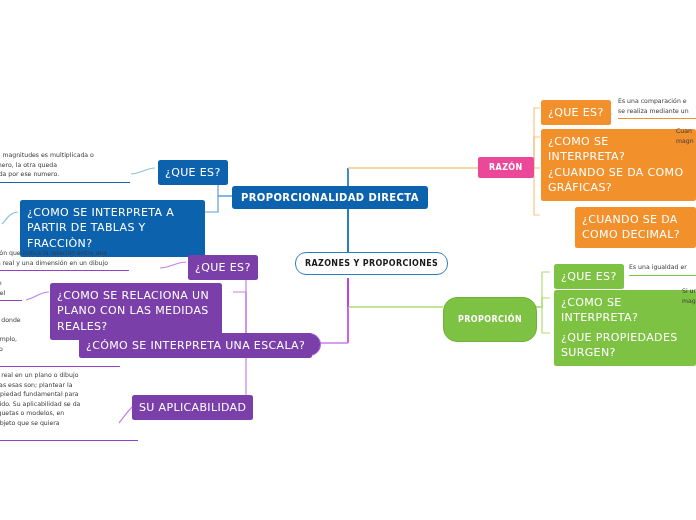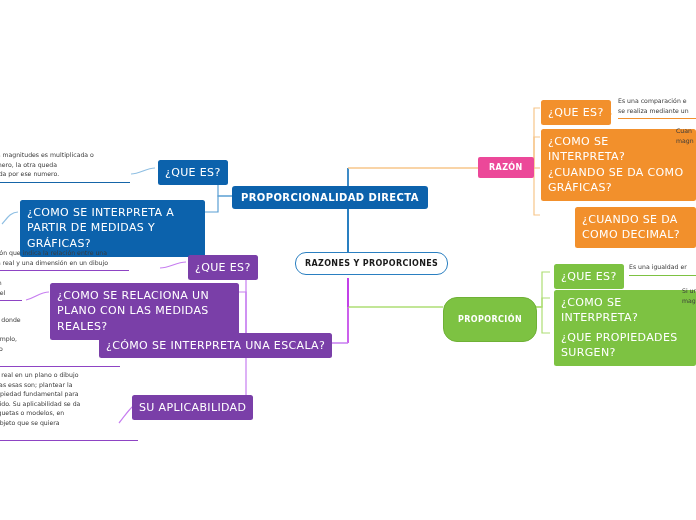--- a/index.html
+++ b/index.html
@@ -111,21 +111,21 @@
     <path d="M148 340 C138 340 132 346 122 348" fill="none" stroke="#c77ef0" stroke-width="1.2"></path>
     <path d="M143 402 C133 402 128 412 119 423" fill="none" stroke="#c77ef0" stroke-width="1.2"></path>
   </svg>
 
   <div class="node root">RAZONES Y PROPORCIONES</div>
 
   <div class="node branch br-blue">PROPORCIONALIDAD DIRECTA</div>
 
   <div class="node chip chip-blue" style="left:158px;top:160px;">¿QUE ES?</div>
 
-  <div class="node chip chip-blue" style="left:20px;top:200px;width:185px;">¿COMO SE INTERPRETA A PARTIR DE MEDIDAS Y GRÁFICAS?</div>
+  <div class="node chip chip-blue" style="left:20px;top:200px;width:185px;">¿COMO SE INTERPRETA A PARTIR DE TABLAS Y FRACCIÒN?</div>
 
   <div class="leaf u-blue" style="left:-18px;top:150px;width:148px;">de las magnitudes es multiplicada o
 n numero, la otra queda
 dividida por ese numero.</div>
 
   <div class="node branch br-orange">RAZÓN</div>
 
   <div class="node chip chip-orange" style="left:541px;top:100px;">¿QUE ES?</div>
 
   <div class="node chip chip-orange" style="left:541px;top:129px;">¿COMO SE INTERPRETA?</div>
@@ -150,23 +150,23 @@
 
   <div class="leaf u-green" style="left:629px;top:262px;width:80px;">Es una igualdad er</div>
 
   <div class="leaf u-green" style="left:682px;top:286px;width:55px;">Si un
 magn</div>
 
   <div class="node branch br-purple">ESCALA</div>
 
   <div class="node chip chip-purple" style="left:188px;top:255px;">¿QUE ES?</div>
 
-  <div class="node chip chip-purple" style="left:50px;top:283px;width:189px;">¿COMO SE RELACIONA UN PLANO CON LAS MEDIDAS REALES?</div>
+  <div class="node chip chip-purple" style="left:50px;top:283px;width:172px;">¿COMO SE RELACIONA UN PLANO CON LAS MEDIDAS REALES?</div>
 
-  <div class="node chip chip-purple" style="left:79px;top:333px;margin-left:20px;">¿CÓMO SE INTERPRETA UNA ESCALA?</div>
+  <div class="node chip chip-purple" style="left:79px;top:333px;">¿CÓMO SE INTERPRETA UNA ESCALA?</div>
 
   <div class="node chip chip-purple" style="left:132px;top:395px;">SU APLICABILIDAD</div>
 
   <div class="leaf u-purple" style="left:-16px;top:248px;width:145px;">a razón que indica la relación entre una
 nsión real y una dimensión en un dibujo</div>
 
   <div class="leaf u-purple" style="left:-6px;top:278px;width:28px;">en
 y el</div>
 
   <div class="leaf u-purple" style="left:-18px;top:315px;width:138px;">razón donde

